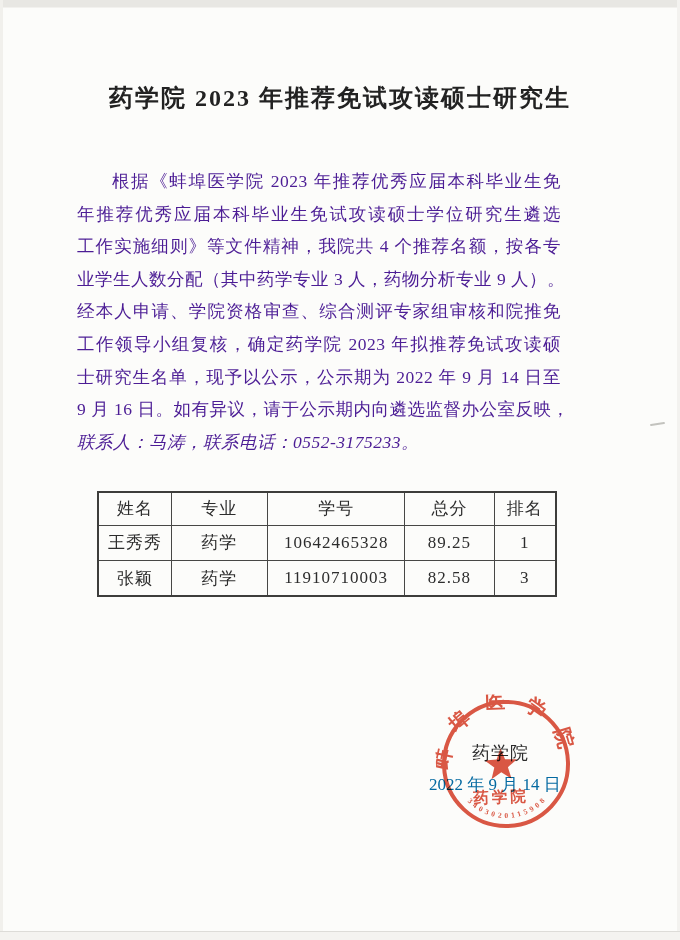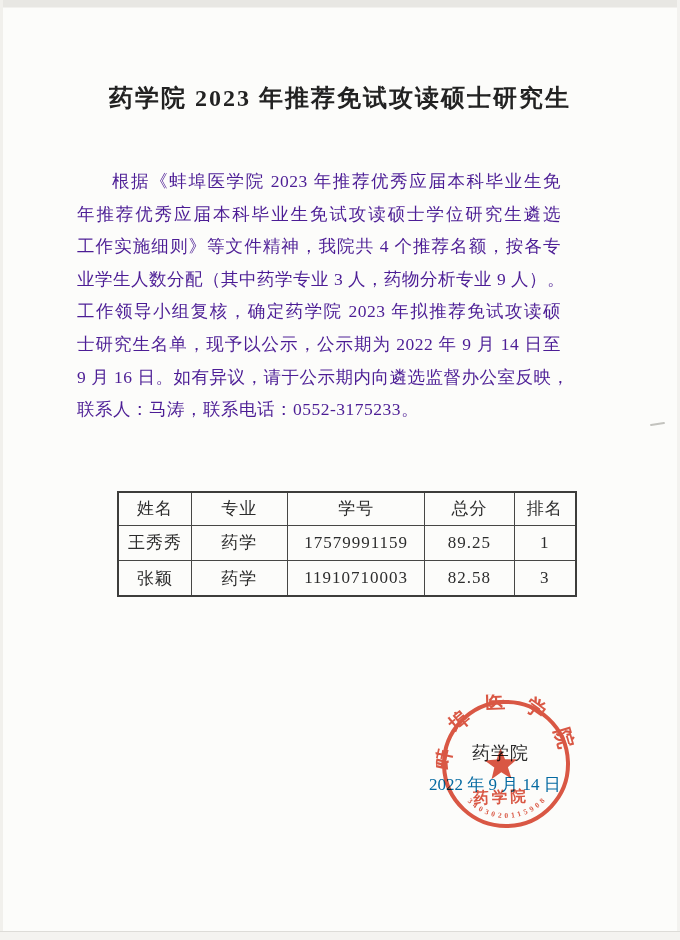--- a/index.html
+++ b/index.html
@@ -24,28 +24,27 @@
   }
   .title-block span { display:block; }
 
   .body-para {
     position:absolute; left:77px; top:165px; width:484px;
     font-size:17.5px; color:#4c1d95;
     line-height:32.6px; letter-spacing:0.5px;
   }
   .p-line { text-align:justify; text-align-last:justify; white-space:nowrap; }
   .p-line:first-child { text-indent:2em; }
-  .p-line:last-child { text-align-last:left; white-space:normal; }
+  .p-line:last-child { text-align-last:left; white-space:normal;font-style:italic; }
 
   table.roster {
     position:absolute; left:97px; top:491px; width:460px;
     border-collapse:collapse;
     font-size:17px; color:#2d2d2d;
     table-layout:fixed;
-    margin-left:20px;
   }
   table.roster th, table.roster td {
     border:1.5px solid #474745;
     text-align:center; vertical-align:middle;
     font-weight:normal;
     letter-spacing:1px;
   }
   table.roster { border:2px solid #3d3d3b; }
   table.roster th { height:33px; }
   table.roster td { height:35.5px; }
@@ -80,20 +79,21 @@
 
 <h1 class="title-block">
   <span>药学院 2023 年推荐免试攻读硕士研究生</span>
 </h1>
 
 <div class="body-para">
   <div class="p-line">根据《蚌埠医学院 2023 年推荐优秀应届本科毕业生免</div>
   <div class="p-line">年推荐优秀应届本科毕业生免试攻读硕士学位研究生遴选</div>
   <div class="p-line">工作实施细则》等文件精神，我院共 4 个推荐名额，按各专</div>
   <div class="p-line">业学生人数分配（其中药学专业 3 人，药物分析专业 9 人）。</div>
+  <div class="p-line">经本人申请、学院资格审查、综合测评专家组审核和院推免</div>
   <div class="p-line">工作领导小组复核，确定药学院 2023 年拟推荐免试攻读硕</div>
   <div class="p-line">士研究生名单，现予以公示，公示期为 2022 年 9 月 14 日至</div>
   <div class="p-line">9 月 16 日。如有异议，请于公示期内向遴选监督办公室反映，</div>
   <div class="p-line">联系人：马涛，联系电话：0552-3175233。</div>
 </div>
 
 <table class="roster">
   <colgroup>
     <col class="col-name">
       <col class="col-major">
@@ -107,21 +107,21 @@
       <th>专业</th>
       <th>学号</th>
       <th>总分</th>
       <th>排名</th>
     </tr>
   </thead>
   <tbody>
     <tr>
       <td>王秀秀</td>
       <td>药学</td>
-      <td>17579991159</td>
+      <td>10642465328</td>
       <td>89.25</td>
       <td>1</td>
     </tr>
     <tr>
       <td>张颖</td>
       <td>药学</td>
       <td>11910710003</td>
       <td>82.58</td>
       <td>3</td>
     </tr>

